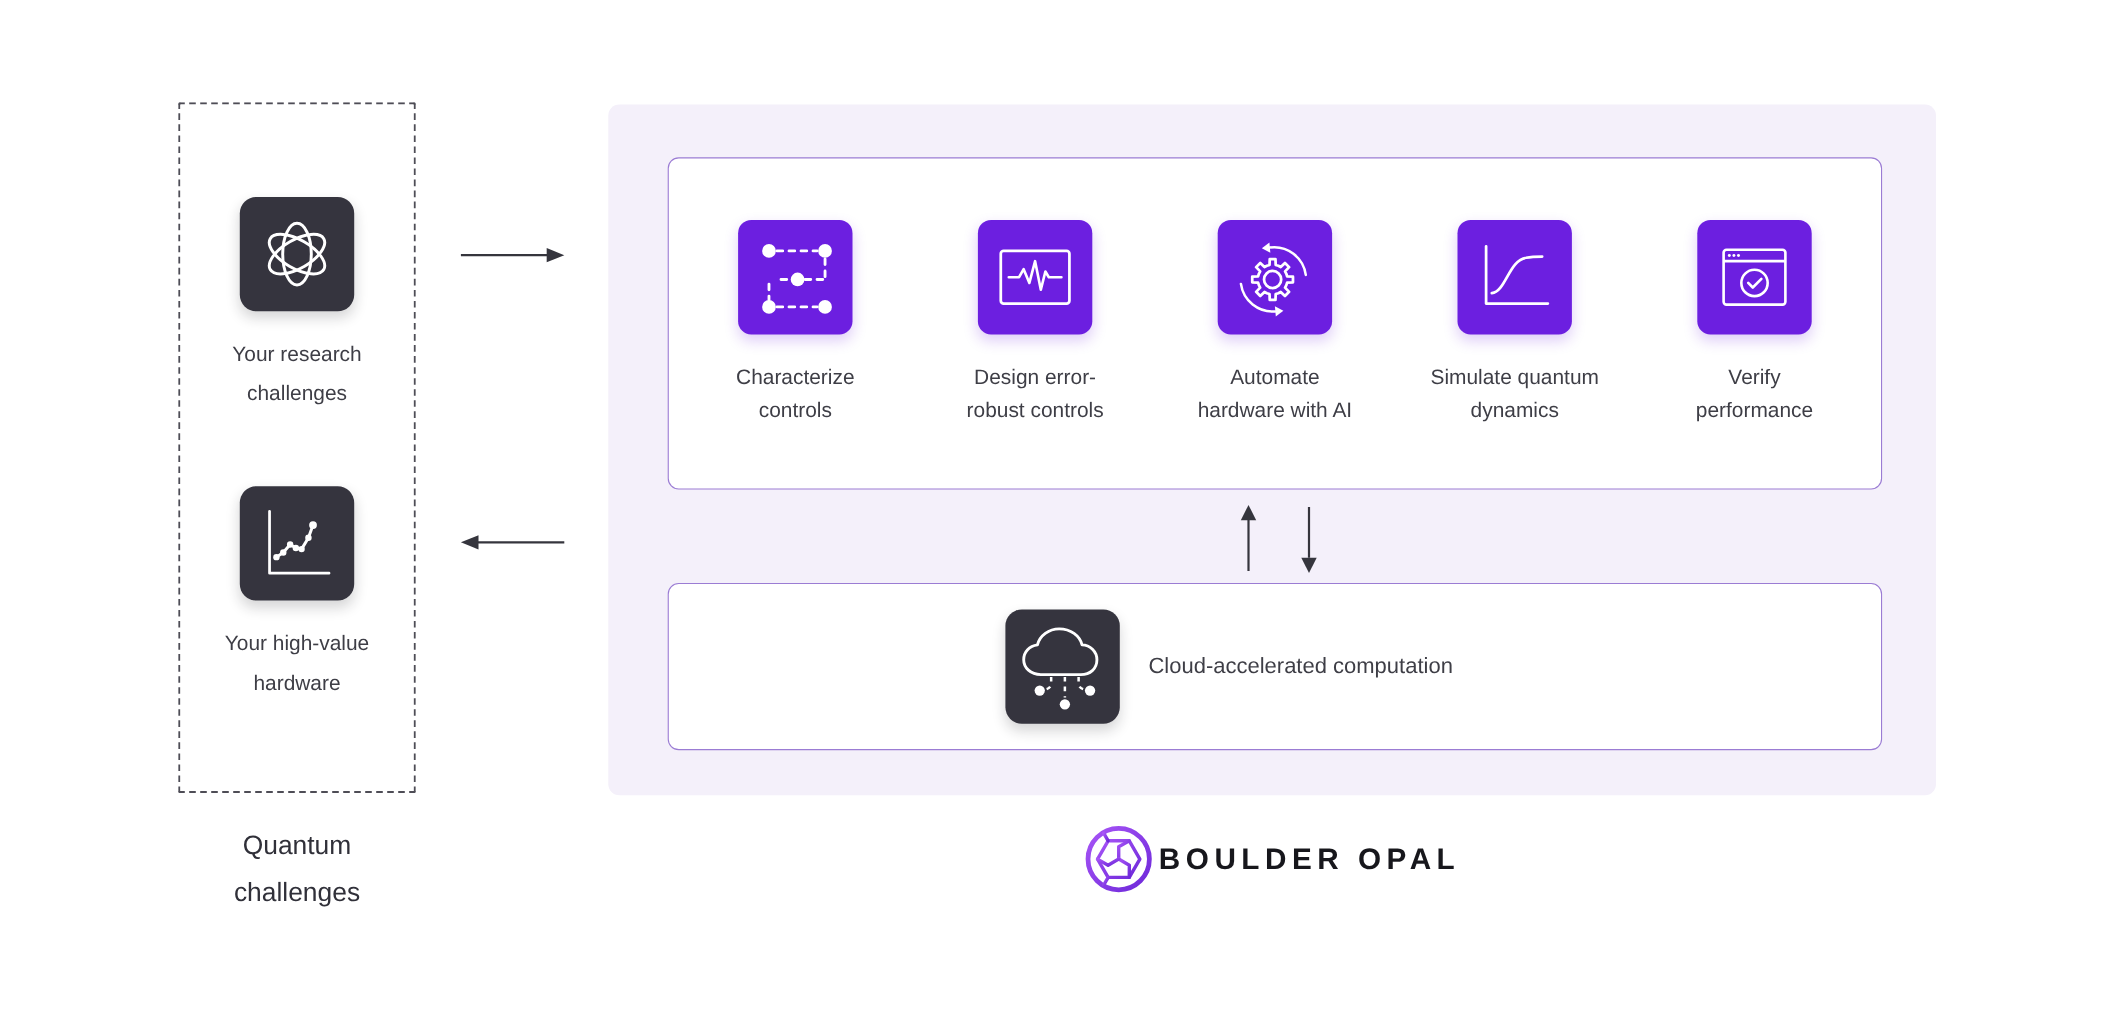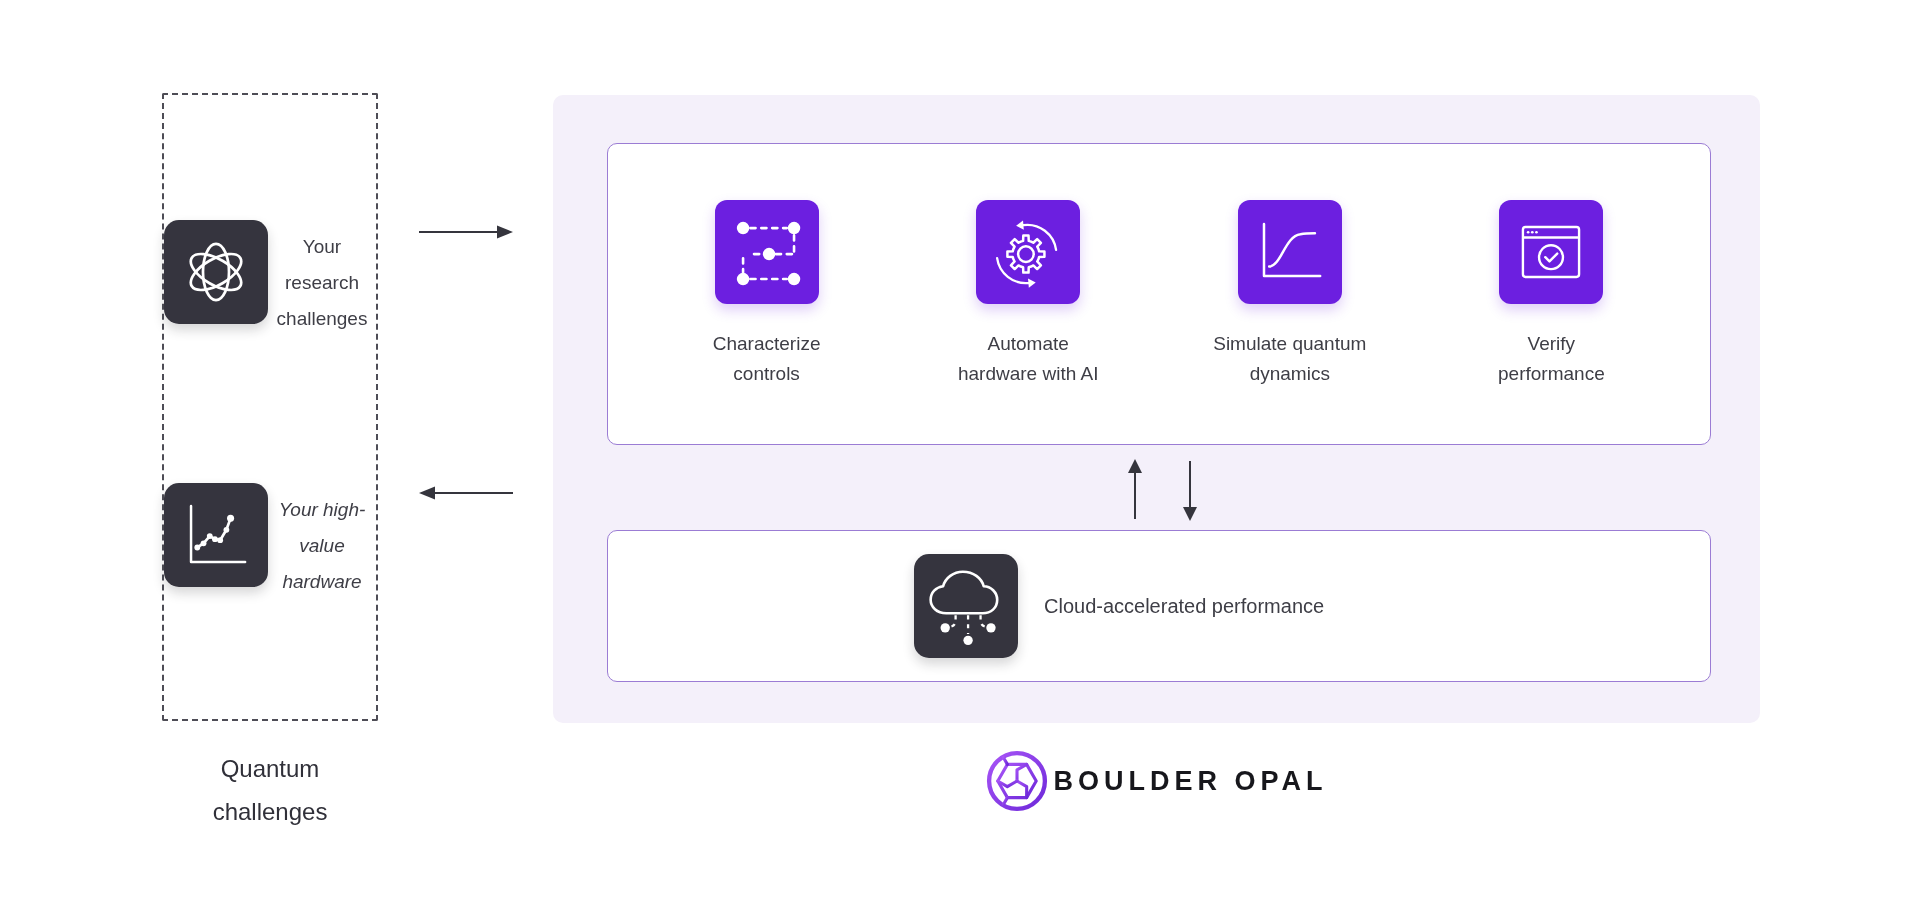--- a/index.html
+++ b/index.html
@@ -5,23 +5,23 @@
   html,body{margin:0;padding:0;background:#ffffff;}
   .stage{
     position:relative;width:1920px;height:917px;background:#ffffff;
     font-family:"Liberation Sans",sans-serif;color:#3E3E46;overflow:hidden;
   }
   
   .researchers-box{
     position:absolute;left:162px;top:93px;width:216px;height:628px;
     border:2px dashed #4E4D56;border-radius:2px;box-sizing:border-box;
   }
-  .res-item{position:absolute;left:0;right:0;display:flex;flex-direction:row;align-items:center;margin-top:28px;}
+  .res-item{position:absolute;left:0;right:0;display:flex;flex-direction:column;align-items:center;}
   .res-item.first{top:84px;}
-  .res-item.second{top:347px;font-style:italic;}
+  .res-item.second{top:347px;}
   .dark-tile{
     width:104px;height:104px;border-radius:15px;background:#35343E;
     display:flex;align-items:center;justify-content:center;
     box-shadow:0 6px 12px rgba(25,25,35,0.18);
   }
   .res-label{margin-top:22px;font-size:19px;line-height:36px;text-align:center;color:#3E3E46;}
   .res-caption{
     position:absolute;left:162px;top:747px;width:216px;text-align:center;
     font-size:24px;line-height:43px;color:#303039;
   }
@@ -142,20 +142,32 @@
                 <circle cx="76" cy="76" r="6"></circle>
             </g>
           </svg>
         </div>
         <div class="step-label">
           <div>Characterize</div>
           <div>controls</div>
         </div>
       </div>
 
+      <div class="step">
+        <div class="purple-tile">
+          <svg width="104" height="104" viewBox="0 0 100 100">
+            <rect x="20" y="27" width="60" height="46" rx="2.5" fill="none" stroke="#ffffff" stroke-width="2.4"></rect>
+            <polyline points="27,50 36,50 40,43 45,55 50,36 55,61 59,45 62,50 73,50" fill="none" stroke="#ffffff" stroke-width="2.3" stroke-linecap="round" stroke-linejoin="round"></polyline>
+          </svg>
+        </div>
+        <div class="step-label">
+          <div>Design error-</div>
+          <div>robust controls</div>
+        </div>
+      </div>
 
       <div class="step">
         <div class="purple-tile">
           <svg width="104" height="104" viewBox="0 0 100 100">
             <g transform="translate(48,52)">
               <path d="M12 -5 L12.7 -2.7 L17.8 -2.5 L17.8 2.5 L12.7 2.7 L12 5
                        L10.9 7.1 L14.4 10.8 L10.8 14.4 L7.1 10.9 L5 12
                        L2.7 12.7 L2.5 17.8 L-2.5 17.8 L-2.7 12.7 L-5 12
                        L-7.1 10.9 L-10.8 14.4 L-14.4 10.8 L-10.9 7.1 L-12 5
                        L-12.7 2.7 L-17.8 2.5 L-17.8 -2.5 L-12.7 -2.7 L-12 -5
@@ -232,21 +244,21 @@
               <path d="M64 59 V64 Q64 69 69 70"></path>
             </g>
             <g fill="#ffffff">
               <circle cx="30" cy="71" r="4.5"></circle>
               <circle cx="52" cy="83" r="4.5"></circle>
               <circle cx="74" cy="71" r="4.5"></circle>
             </g>
           </svg>
         </div>
       </div>
-      <div class="cloud-label">Cloud-accelerated performance</div>
+      <div class="cloud-label">Cloud-accelerated computation</div>
     </div>
   </div>
 
   <div class="brand">
     <svg width="62" height="62" viewBox="0 0 100 100">
       <defs>
         <linearGradient id="logoGrad" x1="0%" y1="0%" x2="100%" y2="100%">
           <stop offset="0%" stop-color="#A855F7"></stop>
           <stop offset="100%" stop-color="#6D28D9"></stop>
         </linearGradient>

